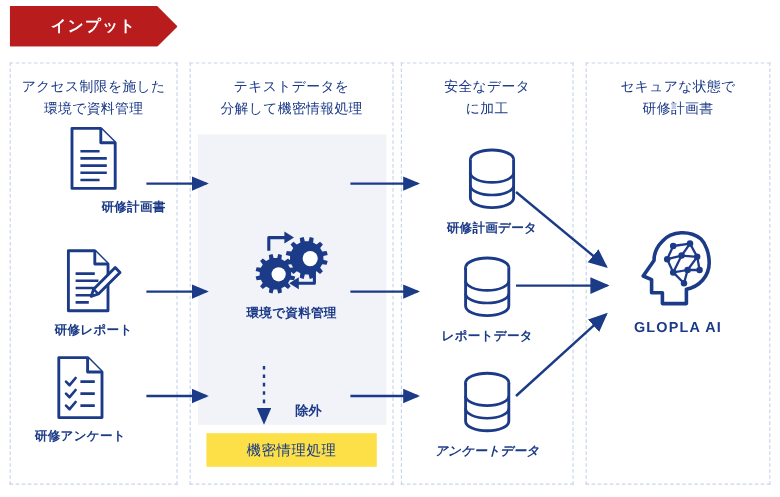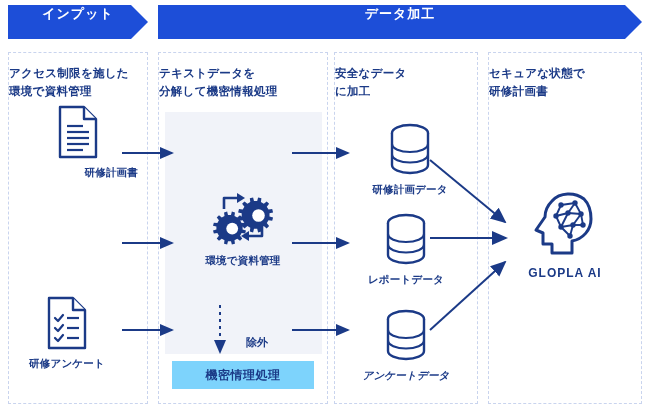--- a/index.html
+++ b/index.html
@@ -18,23 +18,23 @@
   #stage {
     position: absolute;
     left: 0; top: 0;
     width: 650px; height: 414px;
   }
 
   
   .banner {
     position: absolute;
     height: 34px;
-    background: #1d4ed8;
+    background: #b91c1c;
     display: flex;
-    align-items: flex-start;
+    align-items: center;
     justify-content: center;
     color: #ffffff;
     font-size: 13px;
     font-weight: bold;
     letter-spacing: 1px;
   }
   .banner.arrow {
     clip-path: polygon(0 0, calc(100% - 17px) 0, 100% 50%, calc(100% - 17px) 100%, 0 100%);
   }
   #banner-input { left: 8px; top: 5px; width: 140px; }
@@ -51,23 +51,23 @@
   #col-1 { left: 8px;   width: 140px; }
   #col-2 { left: 158px; width: 170px; }
   #col-3 { left: 334px; width: 144px; }
   #col-4 { left: 488px; width: 154px; }
 
   .col-title {
     position: absolute;
     top: 12px;
     left: 0;
     width: 100%;
-    text-align: left;
+    text-align: center;
     font-size: 11.5px;
-    font-weight: bold;
+    font-weight: normal;
     line-height: 1.55;
     color: #1b3a87;
     letter-spacing: 0.3px;
   }
 
   
   .node {
     position: absolute;
     width: 120px;
     text-align: center;
@@ -99,26 +99,26 @@
   #proc-node { left: 163px; top: 185px; width: 160px; }
   #proc-node .glyph { height: 66px; }
 
   
   #conf-box {
     position: absolute;
     left: 172px;
     top: 361px;
     width: 142px;
     height: 28px;
-    background: #7dd3fc;
+    background: #fde047;
     display: flex;
     align-items: center;
     justify-content: center;
     font-size: 12px;
-    font-weight: bold;
+    font-weight: normal;
     color: #1b3a87;
     letter-spacing: 0.5px;
   }
   #exclude-label {
     position: absolute;
     left: 246px;
     top: 335px;
     font-size: 11px;
     font-weight: bold;
     color: #1b3a87;
@@ -137,23 +137,20 @@
   #ai-node .glyph { height: 72px; }
   #ai-node .caption { margin-top: 6px; font-size: 12px; letter-spacing: 1px; }
 </style>
 </head>
 <body>
 
 <div id="stage">
 
   <div class="banner arrow" id="banner-input">
     <span>インプット</span>
-  </div>
-  <div class="banner arrow" id="banner-process">
-    <span>データ加工</span>
   </div>
 
   <div class="col" id="col-1">
     <div class="col-title">
       <div>アクセス制限を施した</div>
       <div>環境で資料管理</div>
     </div>
   </div>
 
   <div class="col" id="col-2">
@@ -212,20 +209,36 @@
         <line x1="10" y1="21" x2="26" y2="21" stroke="#1b3a87" stroke-width="2.2"></line>
         <line x1="10" y1="27" x2="32" y2="27" stroke="#1b3a87" stroke-width="2.2"></line>
         <line x1="10" y1="33" x2="32" y2="33" stroke="#1b3a87" stroke-width="2.2"></line>
         <line x1="10" y1="39" x2="32" y2="39" stroke="#1b3a87" stroke-width="2.2"></line>
         <line x1="10" y1="45" x2="26" y2="45" stroke="#1b3a87" stroke-width="2.2"></line>
       </svg>
     </div>
     <div class="caption">研修計画書</div>
   </div>
 
+  <div class="node" style="left:18px; top:203px;">
+    <div class="glyph">
+      <svg width="48" height="54" viewBox="0 0 48 54">
+        <path d="M3 2 H25 L36 13 V52 H3 Z" fill="#ffffff" stroke="#1b3a87" stroke-width="2.4" stroke-linejoin="round"></path>
+        <path d="M25 2 V13 H36" fill="#ffffff" stroke="#1b3a87" stroke-width="2.4" stroke-linejoin="round"></path>
+        <line x1="9" y1="21" x2="25" y2="21" stroke="#1b3a87" stroke-width="2.2"></line>
+        <line x1="9" y1="27" x2="28" y2="27" stroke="#1b3a87" stroke-width="2.2"></line>
+        <line x1="9" y1="33" x2="25" y2="33" stroke="#1b3a87" stroke-width="2.2"></line>
+        <line x1="9" y1="39" x2="22" y2="39" stroke="#1b3a87" stroke-width="2.2"></line>
+        <line x1="9" y1="45" x2="20" y2="45" stroke="#1b3a87" stroke-width="2.2"></line>
+        <path d="M42 16 L46 20 L28 38 L22 40 L24 34 Z" fill="#ffffff" stroke="#1b3a87" stroke-width="2.4" stroke-linejoin="round"></path>
+        <line x1="24" y1="34" x2="28" y2="38" stroke="#1b3a87" stroke-width="2"></line>
+      </svg>
+    </div>
+    <div class="caption">研修レポート</div>
+  </div>
 
   <div class="node" style="left:7px; top:292px;">
     <div class="glyph">
       <svg width="42" height="54" viewBox="0 0 42 54">
         <path d="M3 2 H27 L39 14 V52 H3 Z" fill="#ffffff" stroke="#1b3a87" stroke-width="2.4" stroke-linejoin="round"></path>
         <path d="M27 2 V14 H39" fill="#ffffff" stroke="#1b3a87" stroke-width="2.4" stroke-linejoin="round"></path>
         <path d="M9 22 L12 25 L17 19" fill="none" stroke="#1b3a87" stroke-width="2.2" stroke-linecap="round" stroke-linejoin="round"></path>
         <line x1="21" y1="22" x2="33" y2="22" stroke="#1b3a87" stroke-width="2.2"></line>
         <path d="M9 32 L12 35 L17 29" fill="none" stroke="#1b3a87" stroke-width="2.2" stroke-linecap="round" stroke-linejoin="round"></path>
         <line x1="21" y1="32" x2="33" y2="32" stroke="#1b3a87" stroke-width="2.2"></line>

